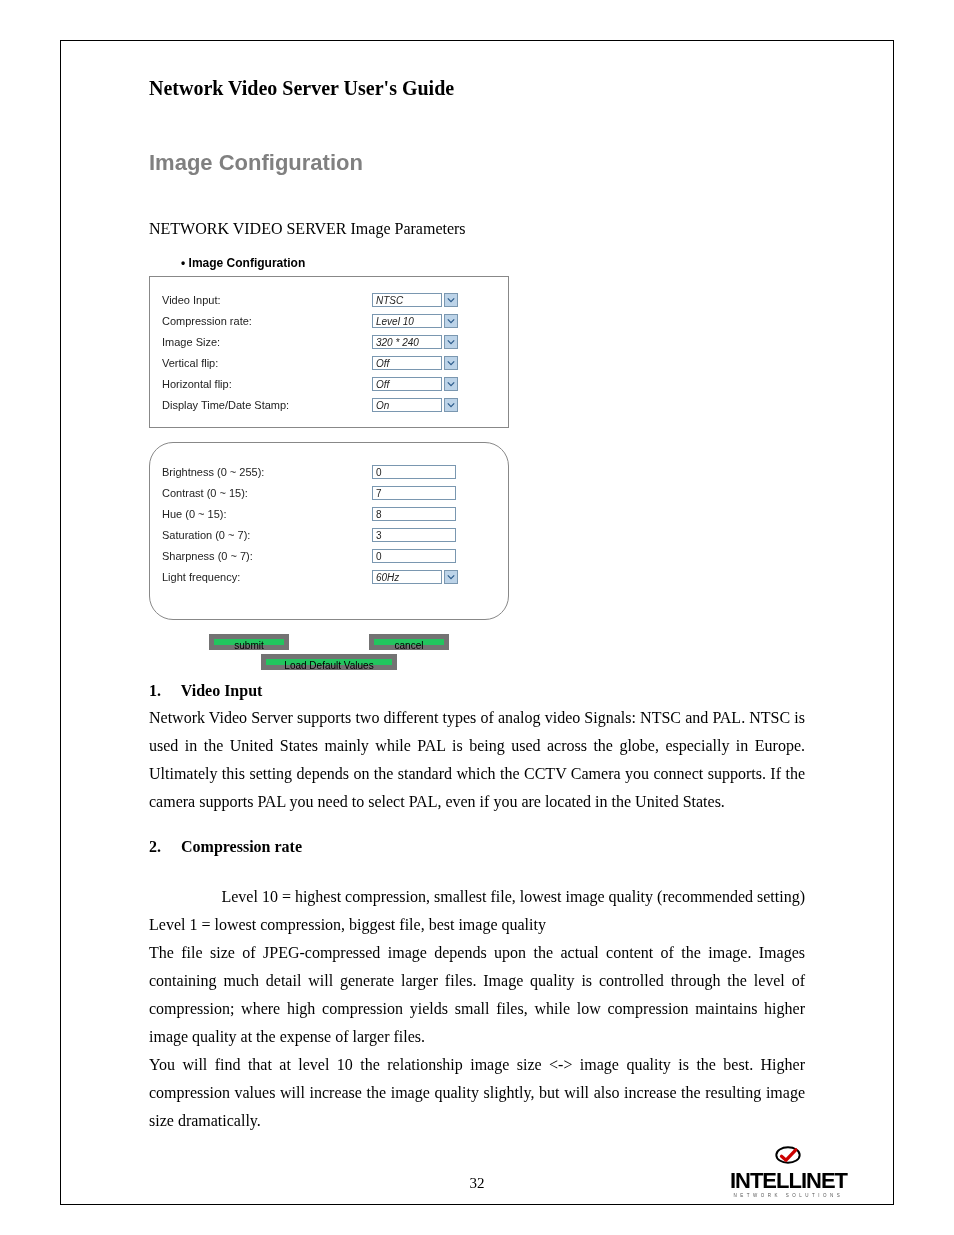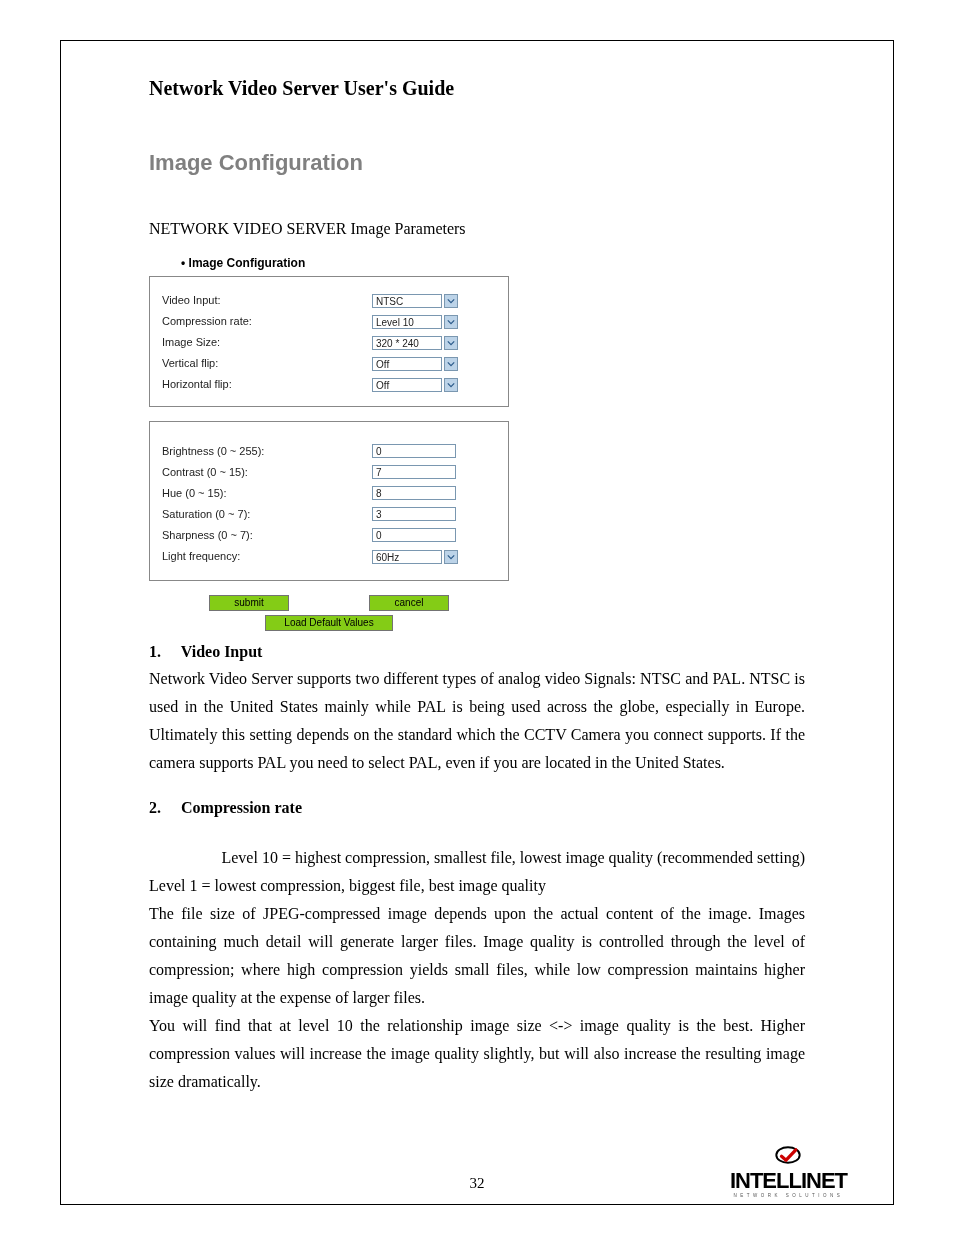--- a/index.html
+++ b/index.html
@@ -62,23 +62,24 @@
     display: flex;
     align-items: center;
     margin-bottom: 4px;
     height: 17px;
   }
   .row .label {
     flex: 0 0 210px;
   }
   .select-wrap {
     display: flex;
-    align-items: flex-end;
+    align-items: center;
     width: 86px;
     height: 16px;
+    font-style: italic;
   }
   .select-box {
     flex: 1;
     border: 1px solid #7a97b0;
     background: #fff;
     font-size: 10px;
     padding: 0 3px;
     height: 14px;
     line-height: 14px;
     box-sizing: border-box;
@@ -120,22 +121,22 @@
   .button-row-2 {
     width: 360px;
     display: flex;
     justify-content: center;
     margin-top: 4px;
     margin-bottom: 12px;
   }
   .btn {
     font-family: Tahoma, Arial, sans-serif;
     font-size: 10px;
-    border: 1px solid #737373;
-    background: #84cc16;
+    border: 5px solid #737373;
+    background: #22c55e;
     padding: 1px 18px;
     height: 16px;
     line-height: 12px;
     box-sizing: border-box;
     min-width: 80px;
     text-align: center;
   }
   .body-text {
     font-size: 16px;
     line-height: 1.75;
@@ -243,23 +244,34 @@
         <span class="label">Horizontal flip:</span>
         <div class="select-wrap">
           <div class="select-box">Off</div>
           <div class="select-arrow">
               <svg viewBox="0 0 10 10">
                 <path d="M1 3 L5 7 L9 3" fill="none" stroke="#2a5a8a" stroke-width="1.5"></path>
               </svg>
             </div>
         </div>
       </div>
-    </div>
-
-    <div class="panel" style="padding-top:20px;padding-bottom:12px;">
+      <div class="row">
+        <span class="label">Display Time/Date Stamp:</span>
+        <div class="select-wrap">
+          <div class="select-box">On</div>
+          <div class="select-arrow">
+              <svg viewBox="0 0 10 10">
+                <path d="M1 3 L5 7 L9 3" fill="none" stroke="#2a5a8a" stroke-width="1.5"></path>
+              </svg>
+            </div>
+        </div>
+      </div>
+    </div>
+
+    <div class="panel" style="padding-top:20px;padding-bottom:30px;border-radius:24px;">
       <div class="row">
         <span class="label">Brightness (0 ~ 255):</span>
         <div class="text-input">0</div>
       </div>
       <div class="row">
         <span class="label">Contrast (0 ~ 15):</span>
         <div class="text-input">7</div>
       </div>
       <div class="row">
         <span class="label">Hue (0 ~ 15):</span>

